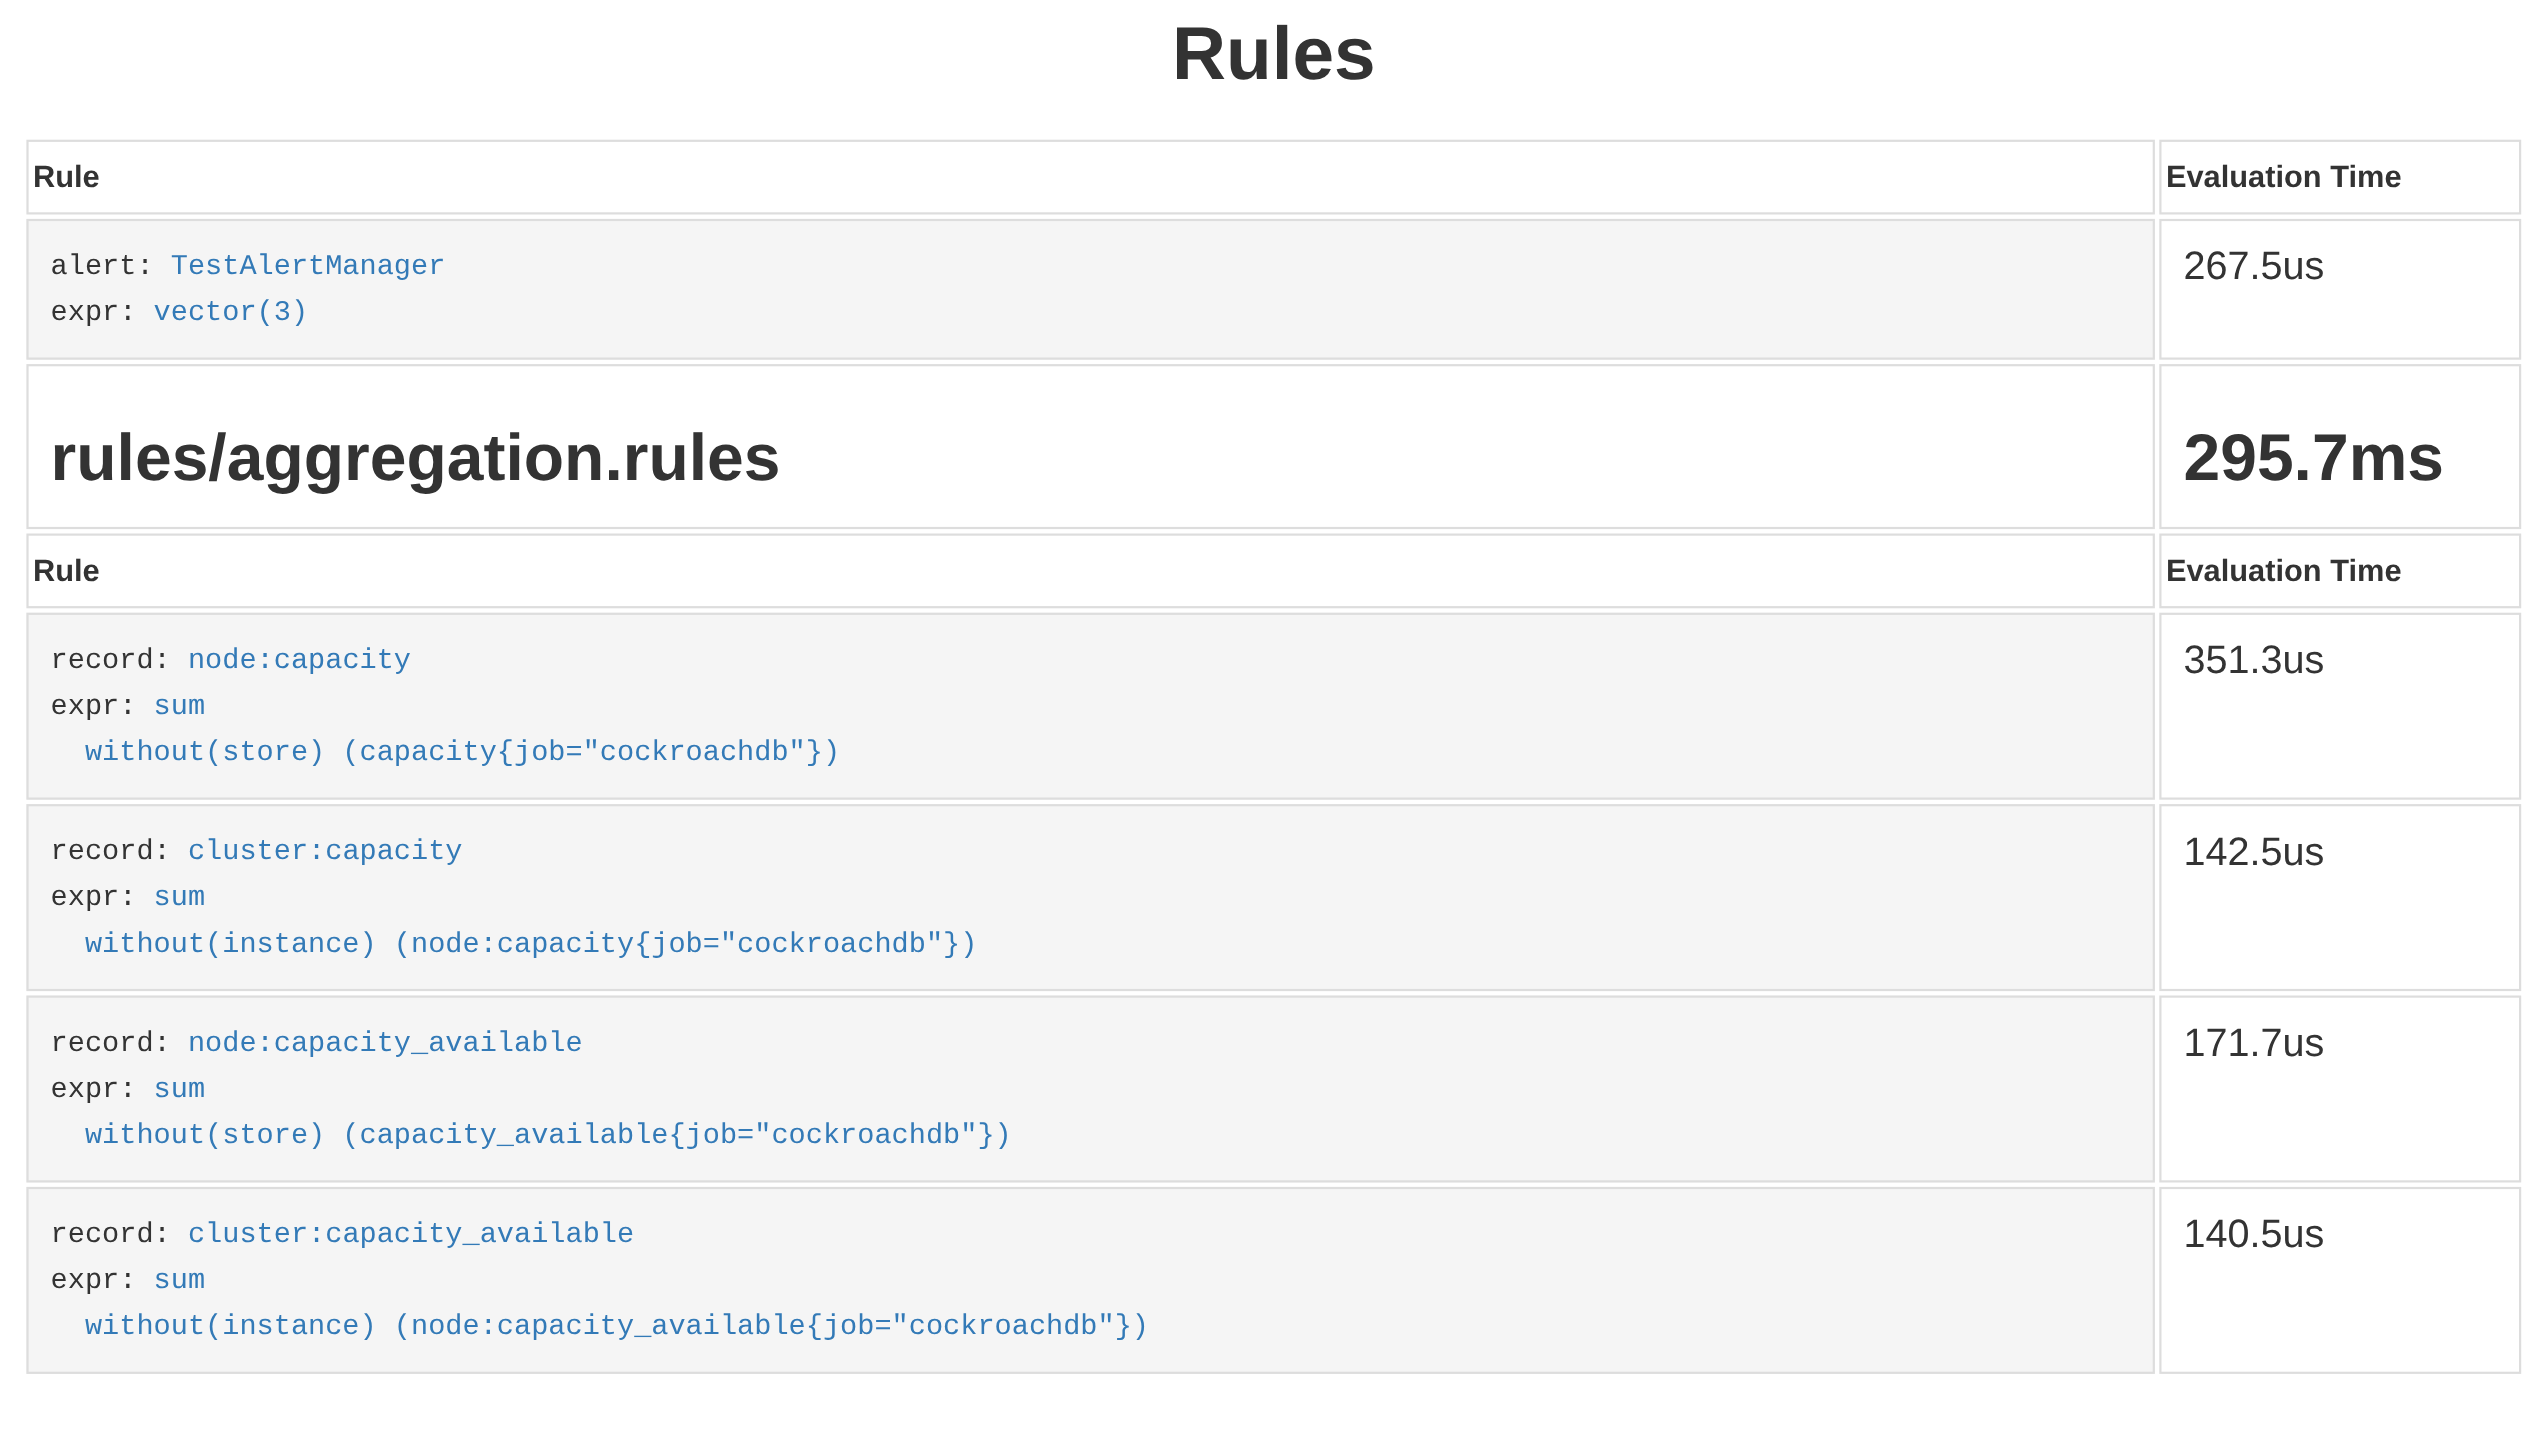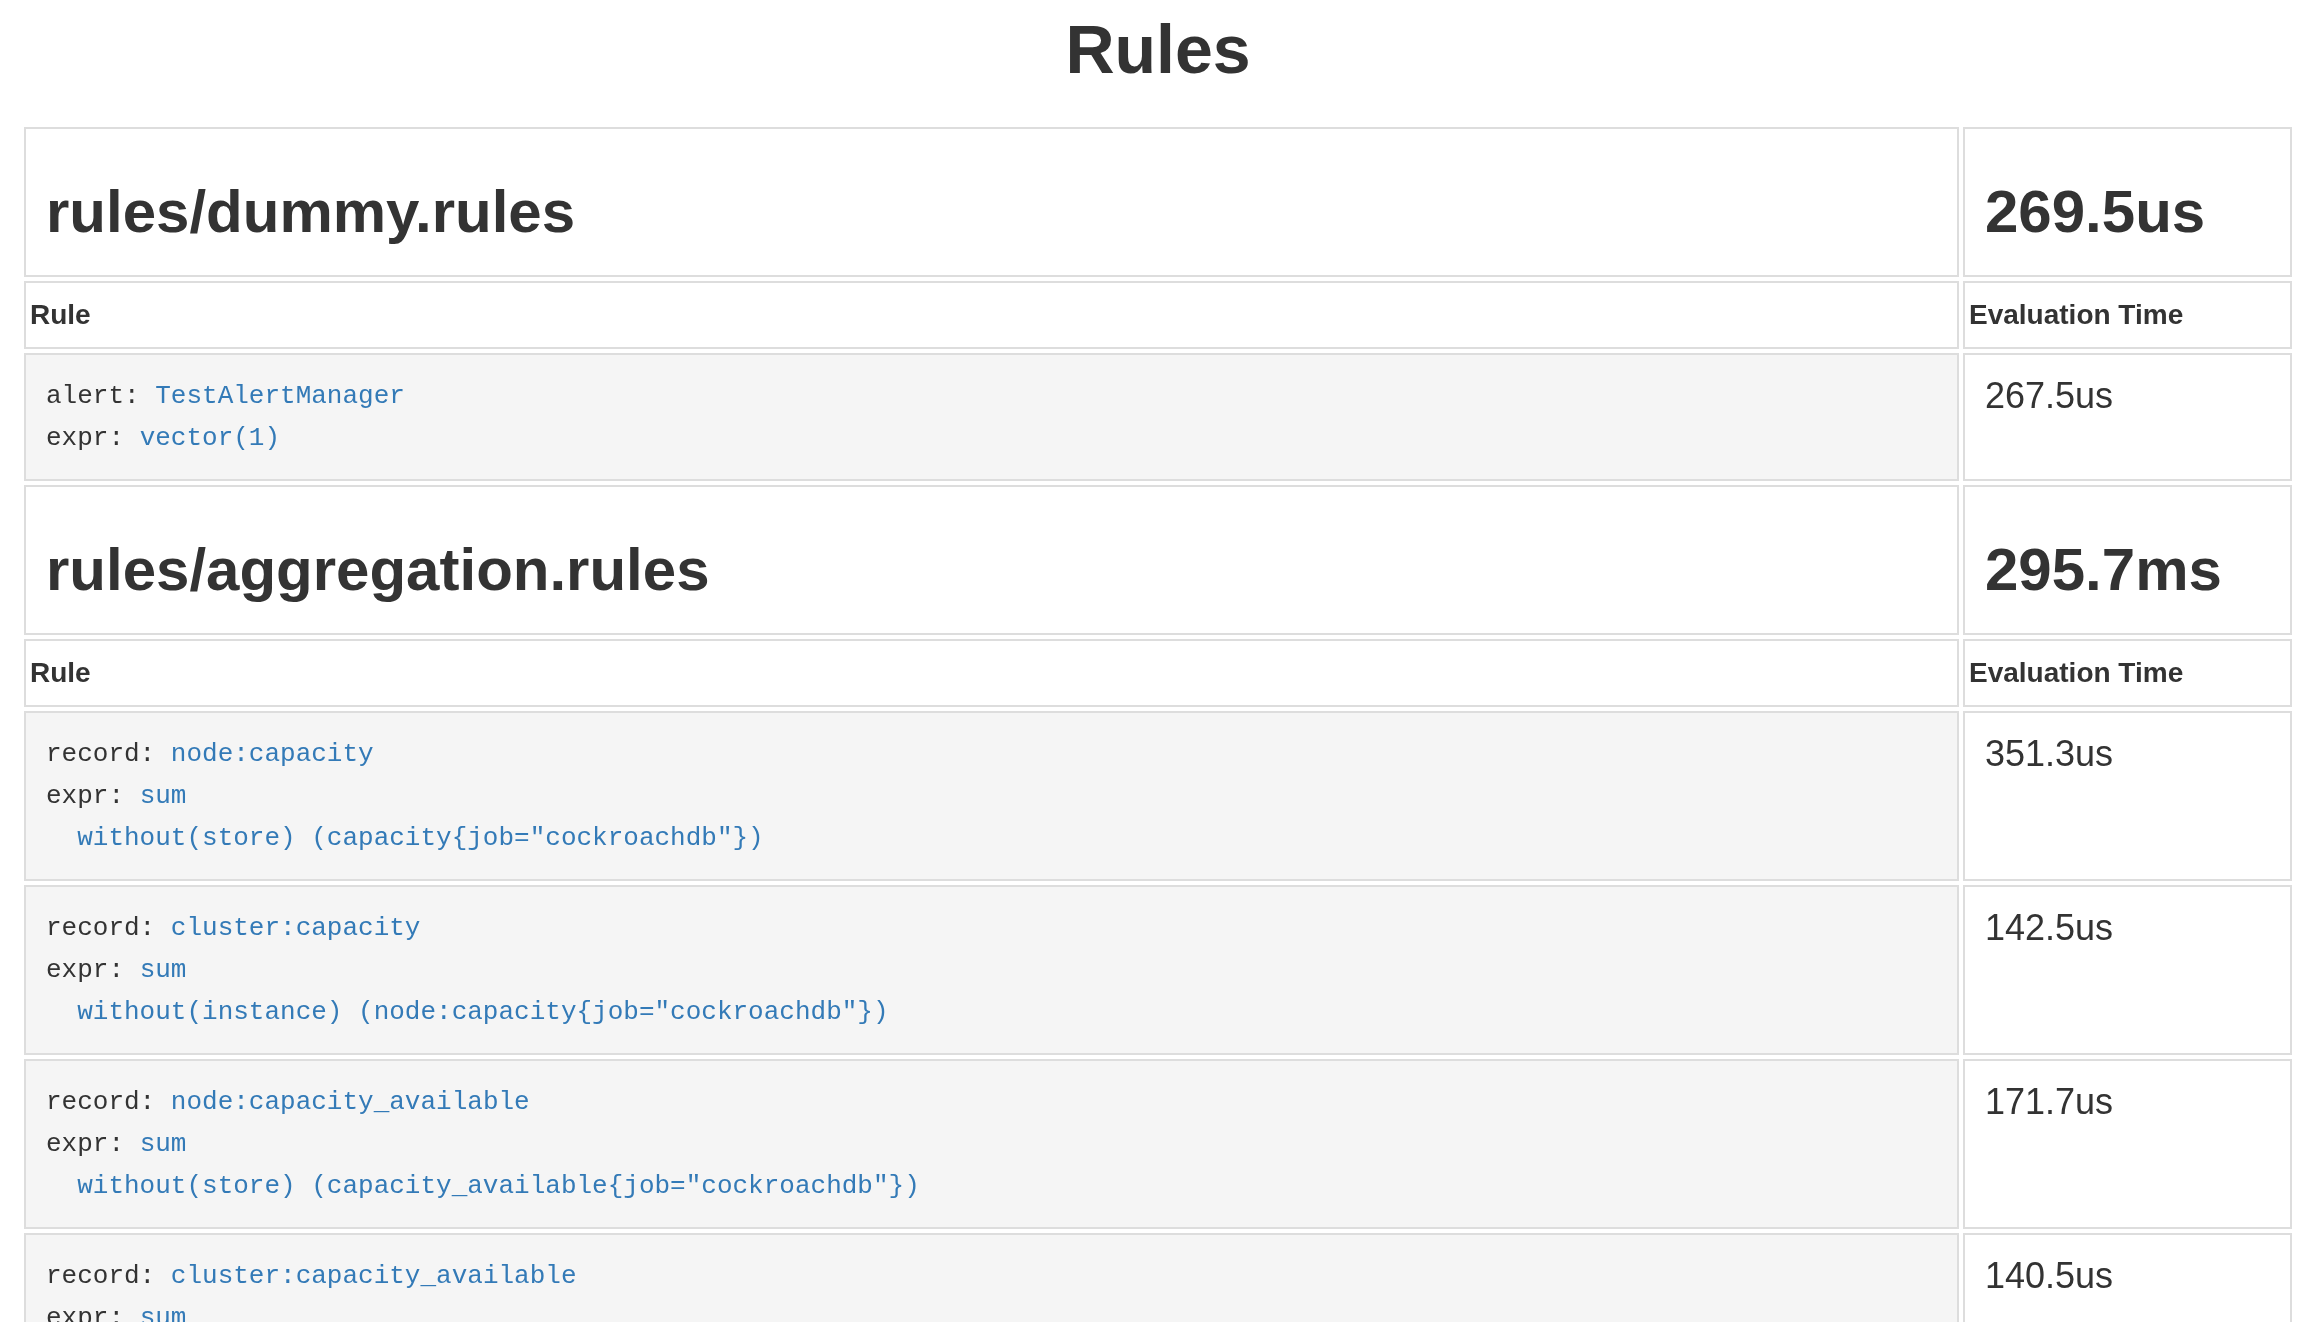--- a/index.html
+++ b/index.html
@@ -79,35 +79,27 @@
 
 <h1 class="page-title">Rules</h1>
 
 <table class="rules-table">
   <colgroup>
     <col class="col-rule">
     <col class="col-time">
   </colgroup>
   <tbody id="rules-tbody">
       <tr>
-        <td class="file-cell">
-          <h2>rules/dummy.rules</h2>
-        </td>
-        <td class="group-time-cell">
-          <h2>269.5us</h2>
-        </td>
-      </tr>
-      <tr>
         <th class="rule-th">Rule</th>
         <th class="time-th">Evaluation Time</th>
       </tr>
       <tr>
         <td class="rule-cell">
           <pre class="rule-code"><span>alert: </span><a class="rule-link">TestAlertManager</a><span>
-expr: </span><a class="rule-link">vector(1)</a></pre>
+expr: </span><a class="rule-link">vector(3)</a></pre>
         </td>
         <td class="time-cell">267.5us</td>
       </tr>
       <tr>
         <td class="file-cell">
           <h2>rules/aggregation.rules</h2>
         </td>
         <td class="group-time-cell">
           <h2>295.7ms</h2>
         </td>

